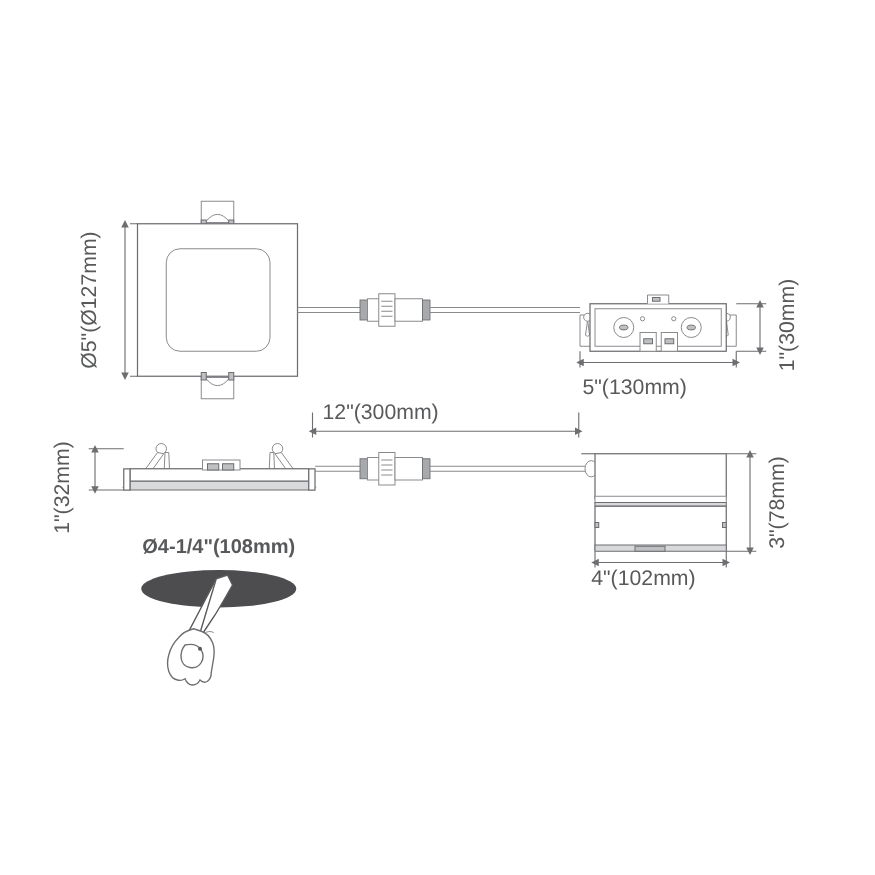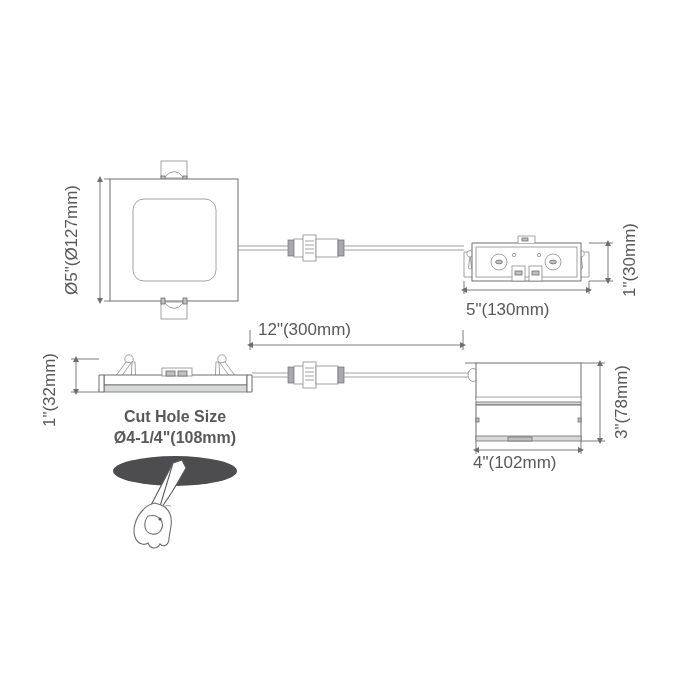--- a/index.html
+++ b/index.html
@@ -299,21 +299,18 @@
 
   <div style="position:absolute; left:258px; top:320px; width:200px;
               font-size:17px; color:#58595b; white-space:nowrap;">12"(300mm)</div>
 
   <div style="position:absolute; left:466px; top:300px; width:160px;
               font-size:17px; color:#58595b; white-space:nowrap;">5"(130mm)</div>
 
   <div style="position:absolute; left:473px; top:453px; width:160px;
               font-size:17px; color:#58595b; white-space:nowrap;">4"(102mm)</div>
 
-  <div style="position:absolute; left:75px; top:408px; width:200px;
-              font-size:16px; font-weight:bold; color:#58595b;
-              text-align:center; white-space:nowrap;">Cut Hole Size</div>
 
   <div style="position:absolute; left:75px; top:429px; width:200px;
               font-size:16px; font-weight:bold; color:#58595b;
               text-align:center; white-space:nowrap;">Ø4-1/4"(108mm)</div>
 
 </div>
 
 </body></html>

